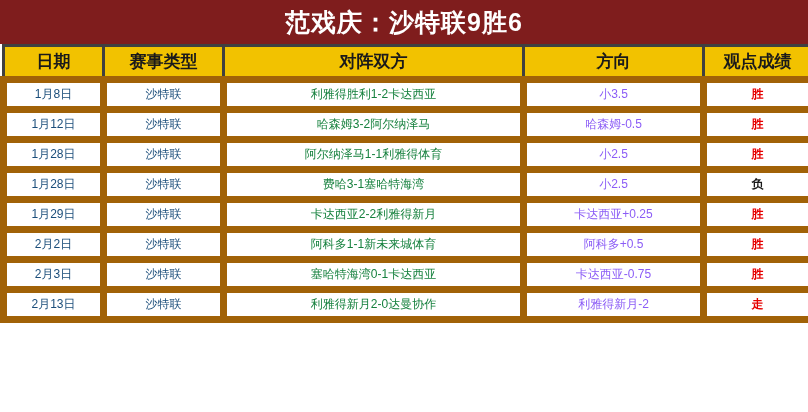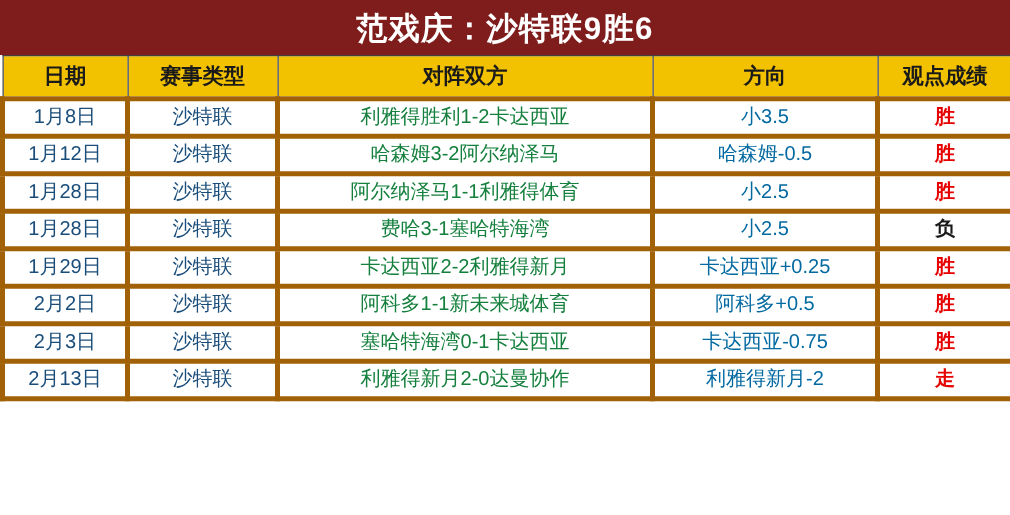--- a/index.html
+++ b/index.html
@@ -30,52 +30,52 @@
     font-weight: bold;
     letter-spacing: 1px;
   }
   table.main-table {
     width: 808px;
     border-collapse: collapse;
     table-layout: fixed;
   }
   table.main-table th,
   table.main-table td {
-    border: 4px solid #a16207;
+    border: 7px solid #a16207;
     text-align: center;
     vertical-align: middle;
-    font-size: 16px;
+    font-size: 12px;
     height: 30px;
     padding: 0 2px;
     box-sizing: border-box;
     overflow: hidden;
     white-space: nowrap;
   }
   table.main-table thead th {
     background: #f2c200;
     color: #1a1a1a;
     font-weight: bold;
     font-size: 17px;
     height: 34px;
-    border: 1px solid #404040;
+    border: 3px solid #404040;
   }
   td.date-cell {
     color: #1a4d7a;
     font-size: 16px;
   }
   td.league-cell {
     color: #1a4d7a;
     margin-left: 17px;
   }
   td.match-cell {
     color: #15803d;
     font-size: 16px;
   }
   td.direction-cell {
-    color: #0369a1;
+    color: #8b5cf6;
     margin-top: 16px;
   }
   td.result-cell {
     font-weight: bold;
   }
   .res-win { color: #e60000; }
   .res-lose { color: #1a1a1a; }
   .res-push { color: #e60000; }
   
   col.c-date { width: 100px; }

